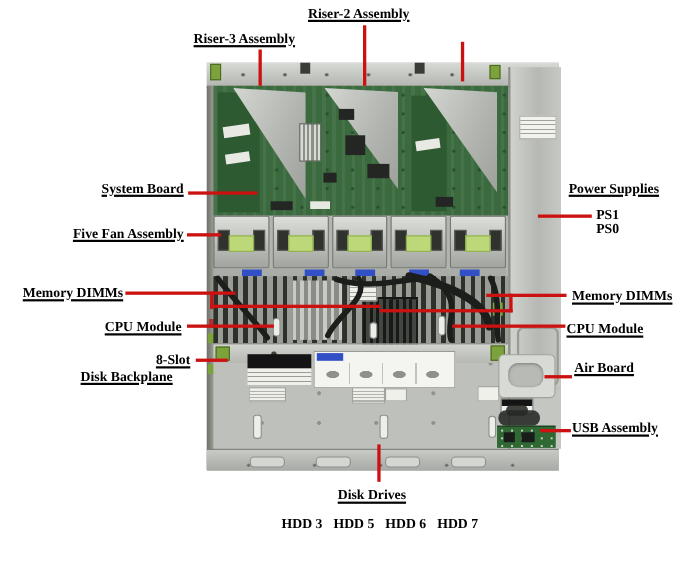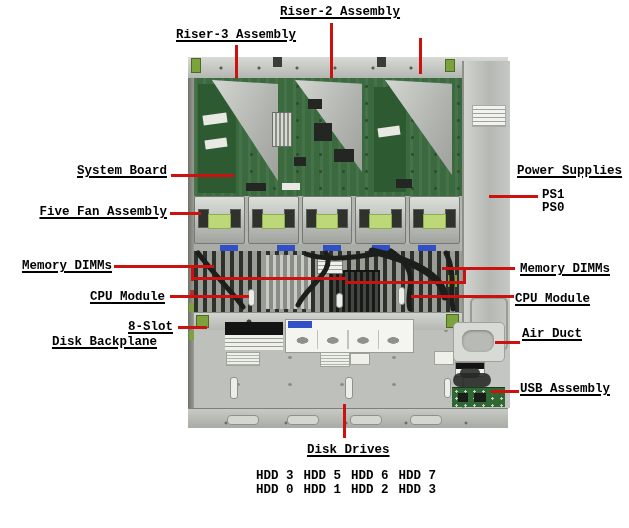--- a/index.html
+++ b/index.html
@@ -1,17 +1,17 @@
 <!DOCTYPE html>
 <html><head>
 <meta charset="utf-8">
 <style>
   html,body { margin:0; padding:0; background:#ffffff; }
   .page { position:relative; width:629px; height:528px; background:#ffffff;
-          font-family:Liberation Mono, monospace; overflow:hidden; }
+          font-family:Liberation Serif, serif; overflow:hidden; }
   .lbl { position:absolute; font-weight:bold; font-size:12.5px; color:#000;
          white-space:nowrap; line-height:13px; }
   .u { text-decoration:underline; text-underline-offset:2px; text-decoration-thickness:1.5px; }
   .rl { position:absolute; background:#cc1111; }
   .rl.h { height:3px; }
   .rl.v { width:3px; }
   .photo { position:absolute; left:188px; top:57px; width:320px; height:370px; background:#b3b5b1; }
   .photo > div, .photo div { position:absolute; }
   .hddrow { position:absolute; display:flex; gap:10px; font-weight:bold; font-size:12.5px; color:#000; }
 </style>
@@ -200,30 +200,24 @@
   <div class="lbl u" style="right:517px;top:260px;">Memory DIMMs</div>
   <div class="lbl u" style="right:464px;top:291px;">CPU Module</div>
   <div class="lbl u" style="right:456px;top:321px;">8-Slot</div>
   <div class="lbl u" style="right:472px;top:336px;">Disk Backplane</div>
 
   <div class="lbl u" style="left:517px;top:165px;">Power Supplies</div>
   <div class="lbl" style="left:542px;top:189px;">PS1</div>
   <div class="lbl" style="left:542px;top:202px;">PS0</div>
   <div class="lbl u" style="left:520px;top:263px;">Memory DIMMs</div>
   <div class="lbl u" style="left:515px;top:293px;">CPU Module</div>
-  <div class="lbl u" style="left:522px;top:328px;">Air Duct</div>
+  <div class="lbl u" style="left:522px;top:328px;">Air Board</div>
   <div class="lbl u" style="left:520px;top:383px;">USB Assembly</div>
 
   <div class="lbl u" style="left:307px;top:444px;">Disk Drives</div>
   <div class="hddrow" style="left:256px;top:469px;">
     <span>HDD 3</span>
     <span>HDD 5</span>
     <span>HDD 6</span>
     <span>HDD 7</span>
   </div>
-  <div class="hddrow" style="left:256px;top:483px;">
-    <span>HDD 0</span>
-    <span>HDD 1</span>
-    <span>HDD 2</span>
-    <span>HDD 3</span>
-  </div>
 
 </div>
 
 </body></html>

